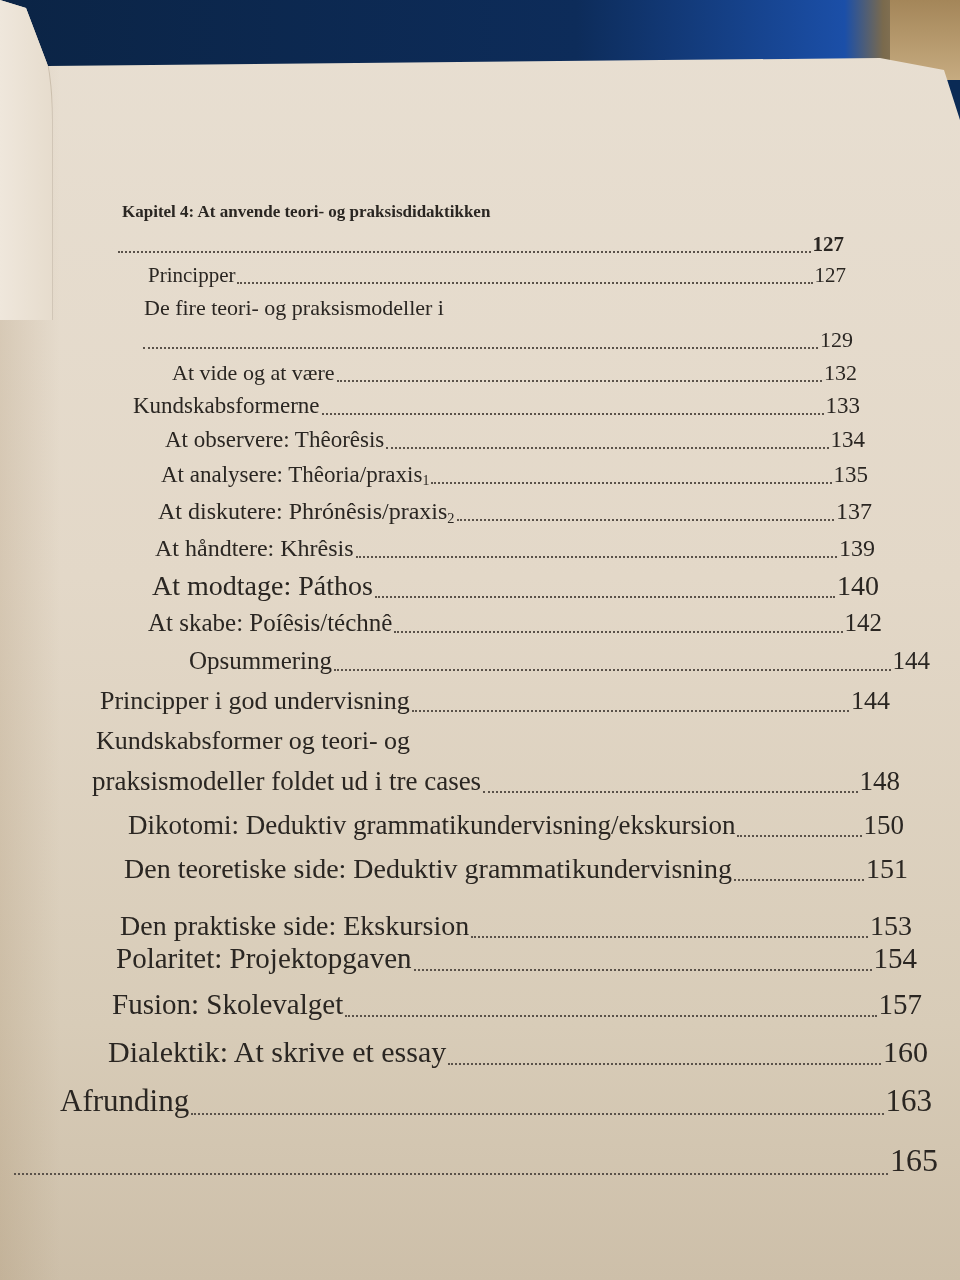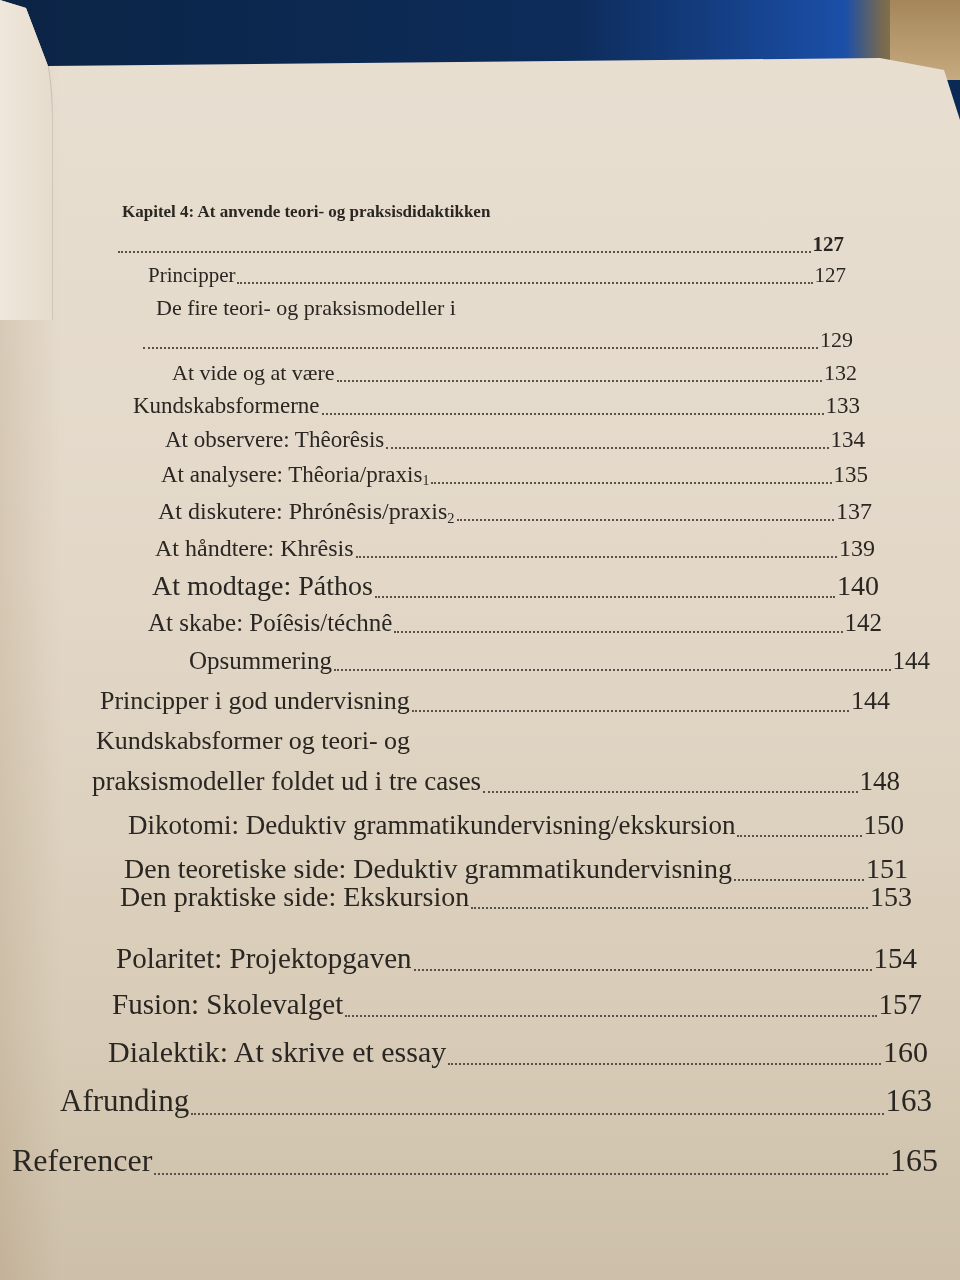--- a/index.html
+++ b/index.html
@@ -65,21 +65,21 @@
       <span class="toc-leader"></span>
       <span class="toc-page">127</span>
     </div>
 
     <div class="toc-line" style="left:148px; top:263px; width:698px; font-size:21px;">
       <span class="toc-title">Principper</span>
       <span class="toc-leader"></span>
       <span class="toc-page">127</span>
     </div>
 
-    <div class="toc-line" style="left:156px; top:295px; width:700px; font-size:22px;">
+    <div class="toc-line" style="left:144px; top:295px; width:700px; font-size:22px;">
       <span class="toc-title">De fire teori- og praksismodeller i</span>
     </div>
 
     <div class="toc-line" style="left:141px; top:327px; width:712px; font-size:22px;">
       <span class="toc-leader"></span>
       <span class="toc-page">129</span>
     </div>
 
     <div class="toc-line" style="left:172px; top:360px; width:685px; font-size:22px;">
       <span class="toc-title">At vide og at være</span>
@@ -156,21 +156,21 @@
       <span class="toc-leader"></span>
       <span class="toc-page">150</span>
     </div>
 
     <div class="toc-line" style="left:124px; top:853px; width:784px; font-size:28px;">
       <span class="toc-title">Den teoretiske side: Deduktiv grammatikundervisning</span>
       <span class="toc-leader"></span>
       <span class="toc-page">151</span>
     </div>
 
-    <div class="toc-line" style="left:120px; top:881px; width:792px; font-size:28px;align-items:flex-end;">
+    <div class="toc-line" style="left:120px; top:910px; width:792px; font-size:28px;align-items:flex-end;">
       <span class="toc-title">Den praktiske side: Ekskursion</span>
       <span class="toc-leader"></span>
       <span class="toc-page">153</span>
     </div>
 
     <div class="toc-line" style="left:116px; top:942px; width:801px; font-size:29px;">
       <span class="toc-title">Polaritet: Projektopgaven</span>
       <span class="toc-leader"></span>
       <span class="toc-page">154</span>
     </div>
@@ -187,19 +187,18 @@
       <span class="toc-page">160</span>
     </div>
 
     <div class="toc-line" style="left:60px; top:1083px; width:872px; font-size:31px;">
       <span class="toc-title">Afrunding</span>
       <span class="toc-leader"></span>
       <span class="toc-page">163</span>
     </div>
 
     <div class="toc-line" style="left:12px; top:1142px; width:926px; font-size:32px;">
-      <span class="toc-title">Referencer</span>
       <span class="toc-leader"></span>
       <span class="toc-page">165</span>
     </div>
 
   </div>
 </div>
 
 </body></html>

